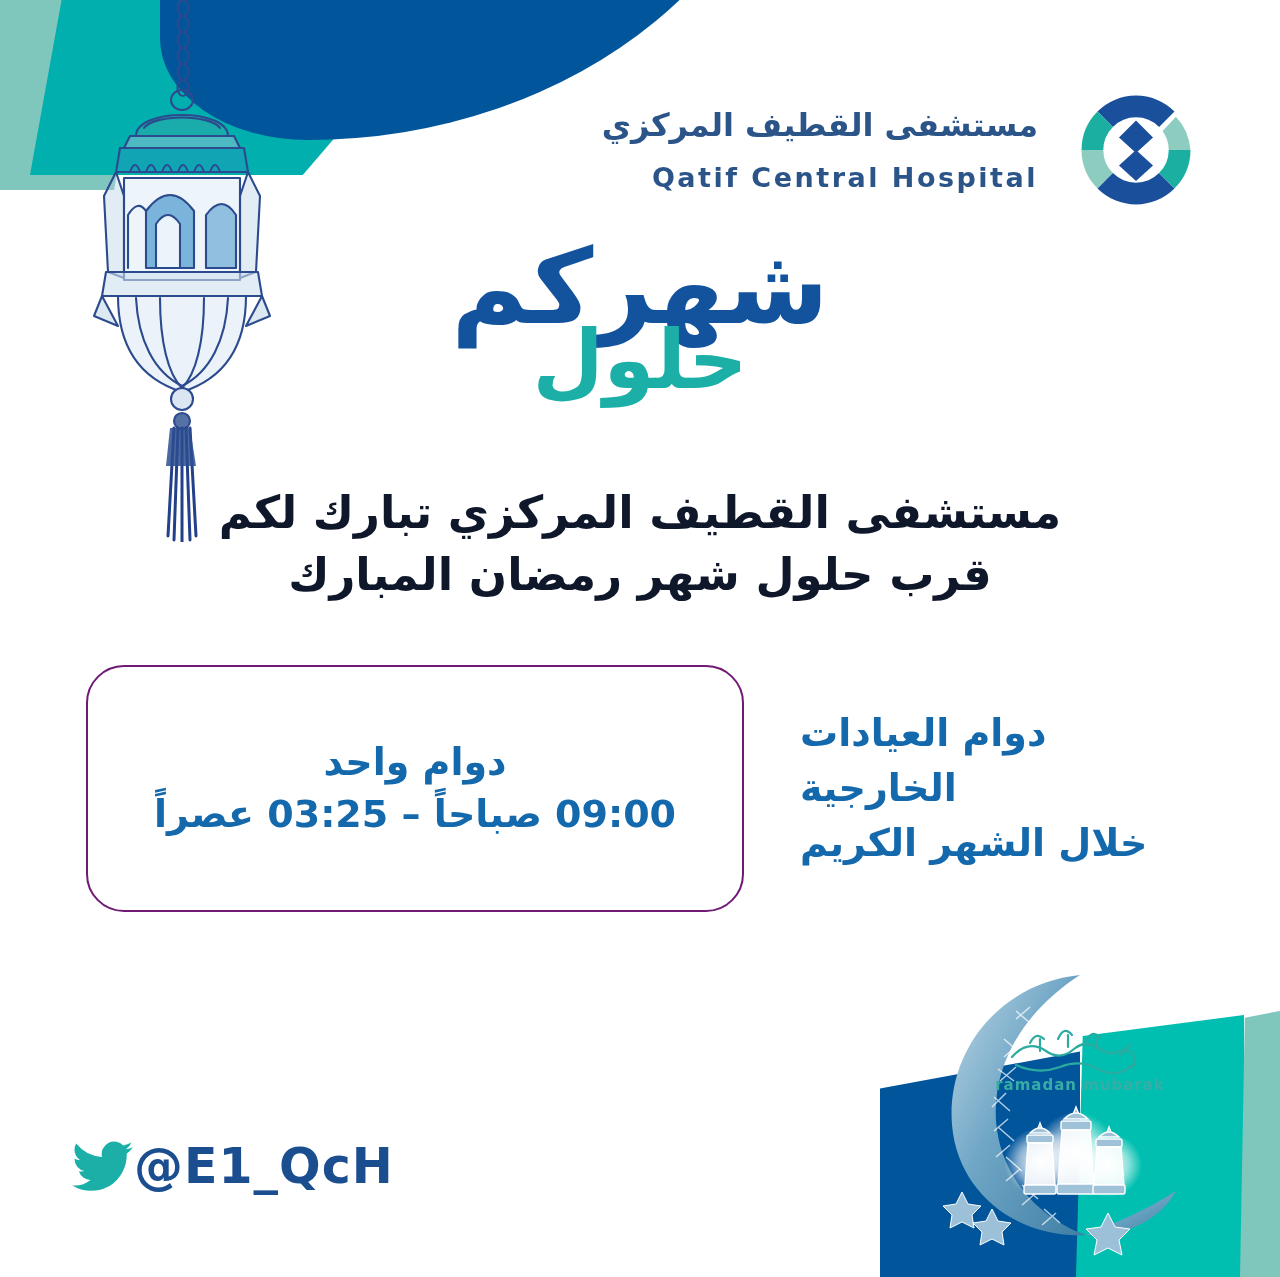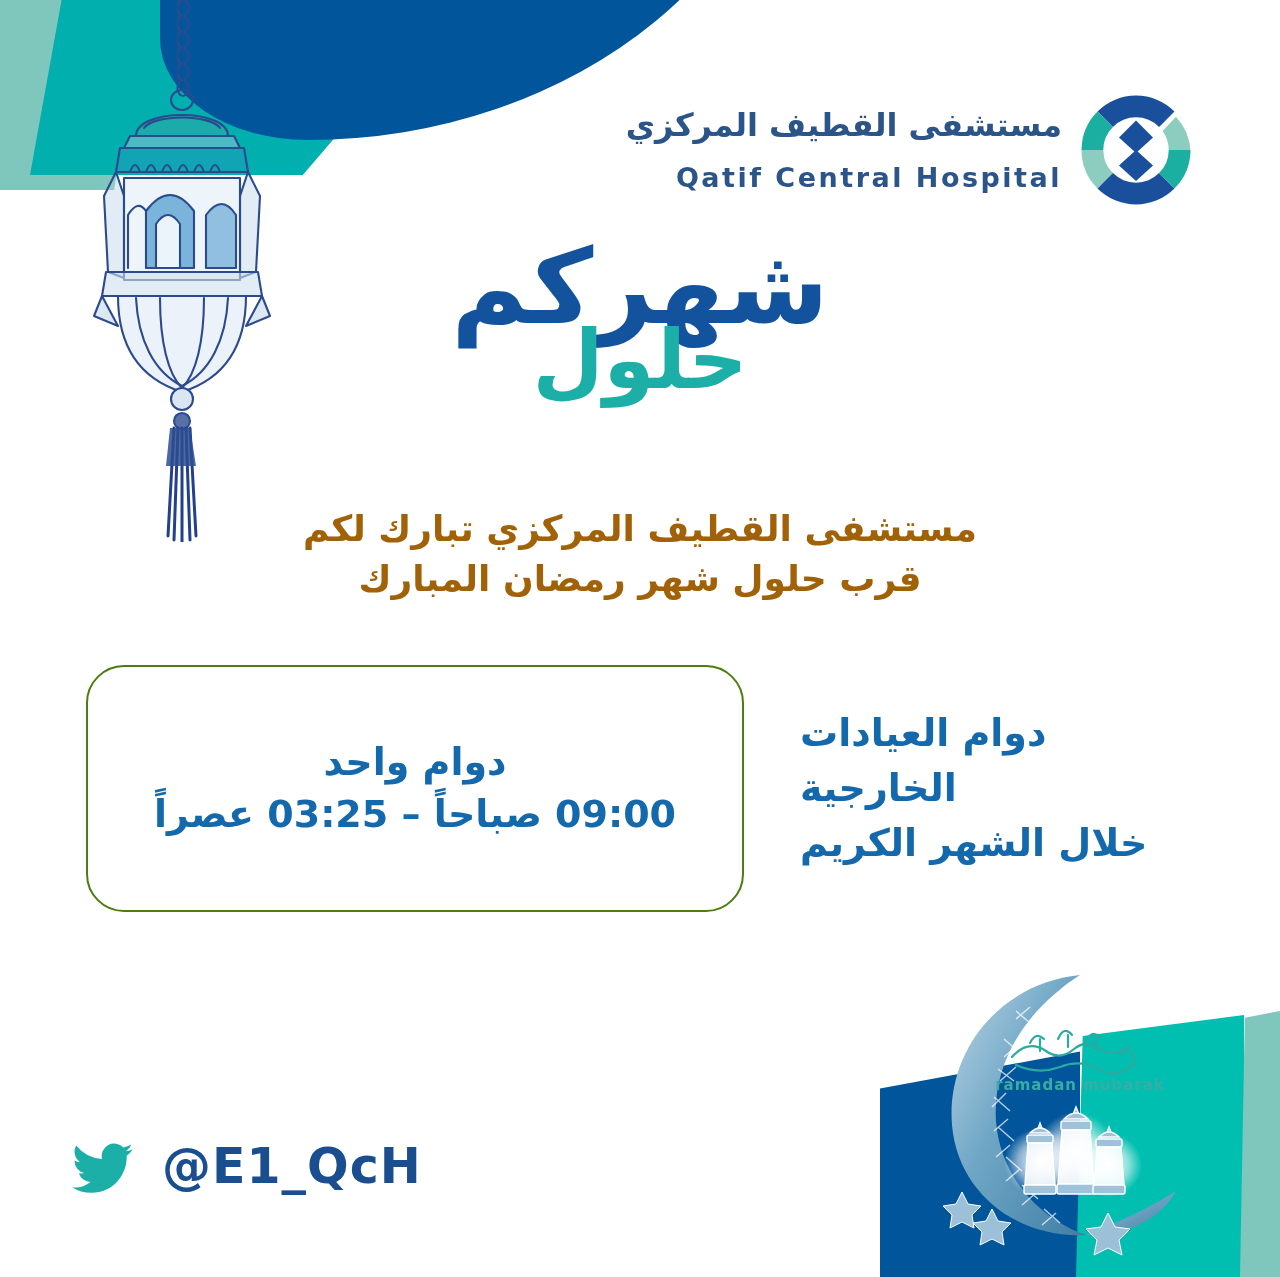--- a/index.html
+++ b/index.html
@@ -48,20 +48,21 @@
     left: 72px; top: -4px;
     width: 220px; height: 546px;
   }
 
   
   .brand {
     position: absolute;
     right: 70px; top: 76px;
     display: flex;
     align-items: center;
+    gap: 24px;
   }
   .brand-names {
     text-align: right;
     line-height: 1.16;
   }
   .brand-ar {
     font-size: 32px;
     font-weight: bold;
     color: #2B5489;
     direction: rtl;
@@ -95,25 +96,25 @@
     font-weight: bold;
     color: #1CAFA8;
     letter-spacing: -4px;
     line-height: 0.92;
     margin-top: -16px;
   }
 
   
   .greeting {
     position: absolute;
-    left: 0; right: 0; top: 504px;
+    left: 0; right: 0; top: 482px;
     text-align: center;
     direction: rtl;
-    color: #a16207;
-    font-size: 36px;
+    color: #0f172a;
+    font-size: 45px;
     font-weight: bold;
     line-height: 1.38;
   }
 
   
   .info-row {
     position: absolute;
     left: 86px; top: 665px;
     width: 1108px;
     display: flex;
@@ -127,21 +128,21 @@
     color: #1468AC;
     font-size: 38px;
     font-weight: bold;
     line-height: 1.45;
     width: 390px;
     padding-right: 4px;
   }
   .info-box {
     flex: 1;
     height: 243px;
-    border: 2px solid #4d7c0f;
+    border: 2px solid #701a75;
     border-radius: 38px;
     display: flex;
     flex-direction: column;
     align-items: center;
     justify-content: center;
     direction: rtl;
   }
   .info-box-line1 {
     color: #1468AC;
     font-size: 38px;
@@ -154,22 +155,22 @@
     font-weight: bold;
     line-height: 1.35;
     white-space: nowrap;
   }
 
   
   .twitter {
     position: absolute;
     left: 72px; bottom: 82px;
     display: flex;
-    align-items: flex-end;
-    gap: 28px;
+    align-items: center;
+    gap: 0;
     margin-top: 32px;
   }
   .twitter-handle {
     font-size: 49px;
     font-weight: bold;
     color: #1B4E8F;
     letter-spacing: 1px;
   }
 
   

